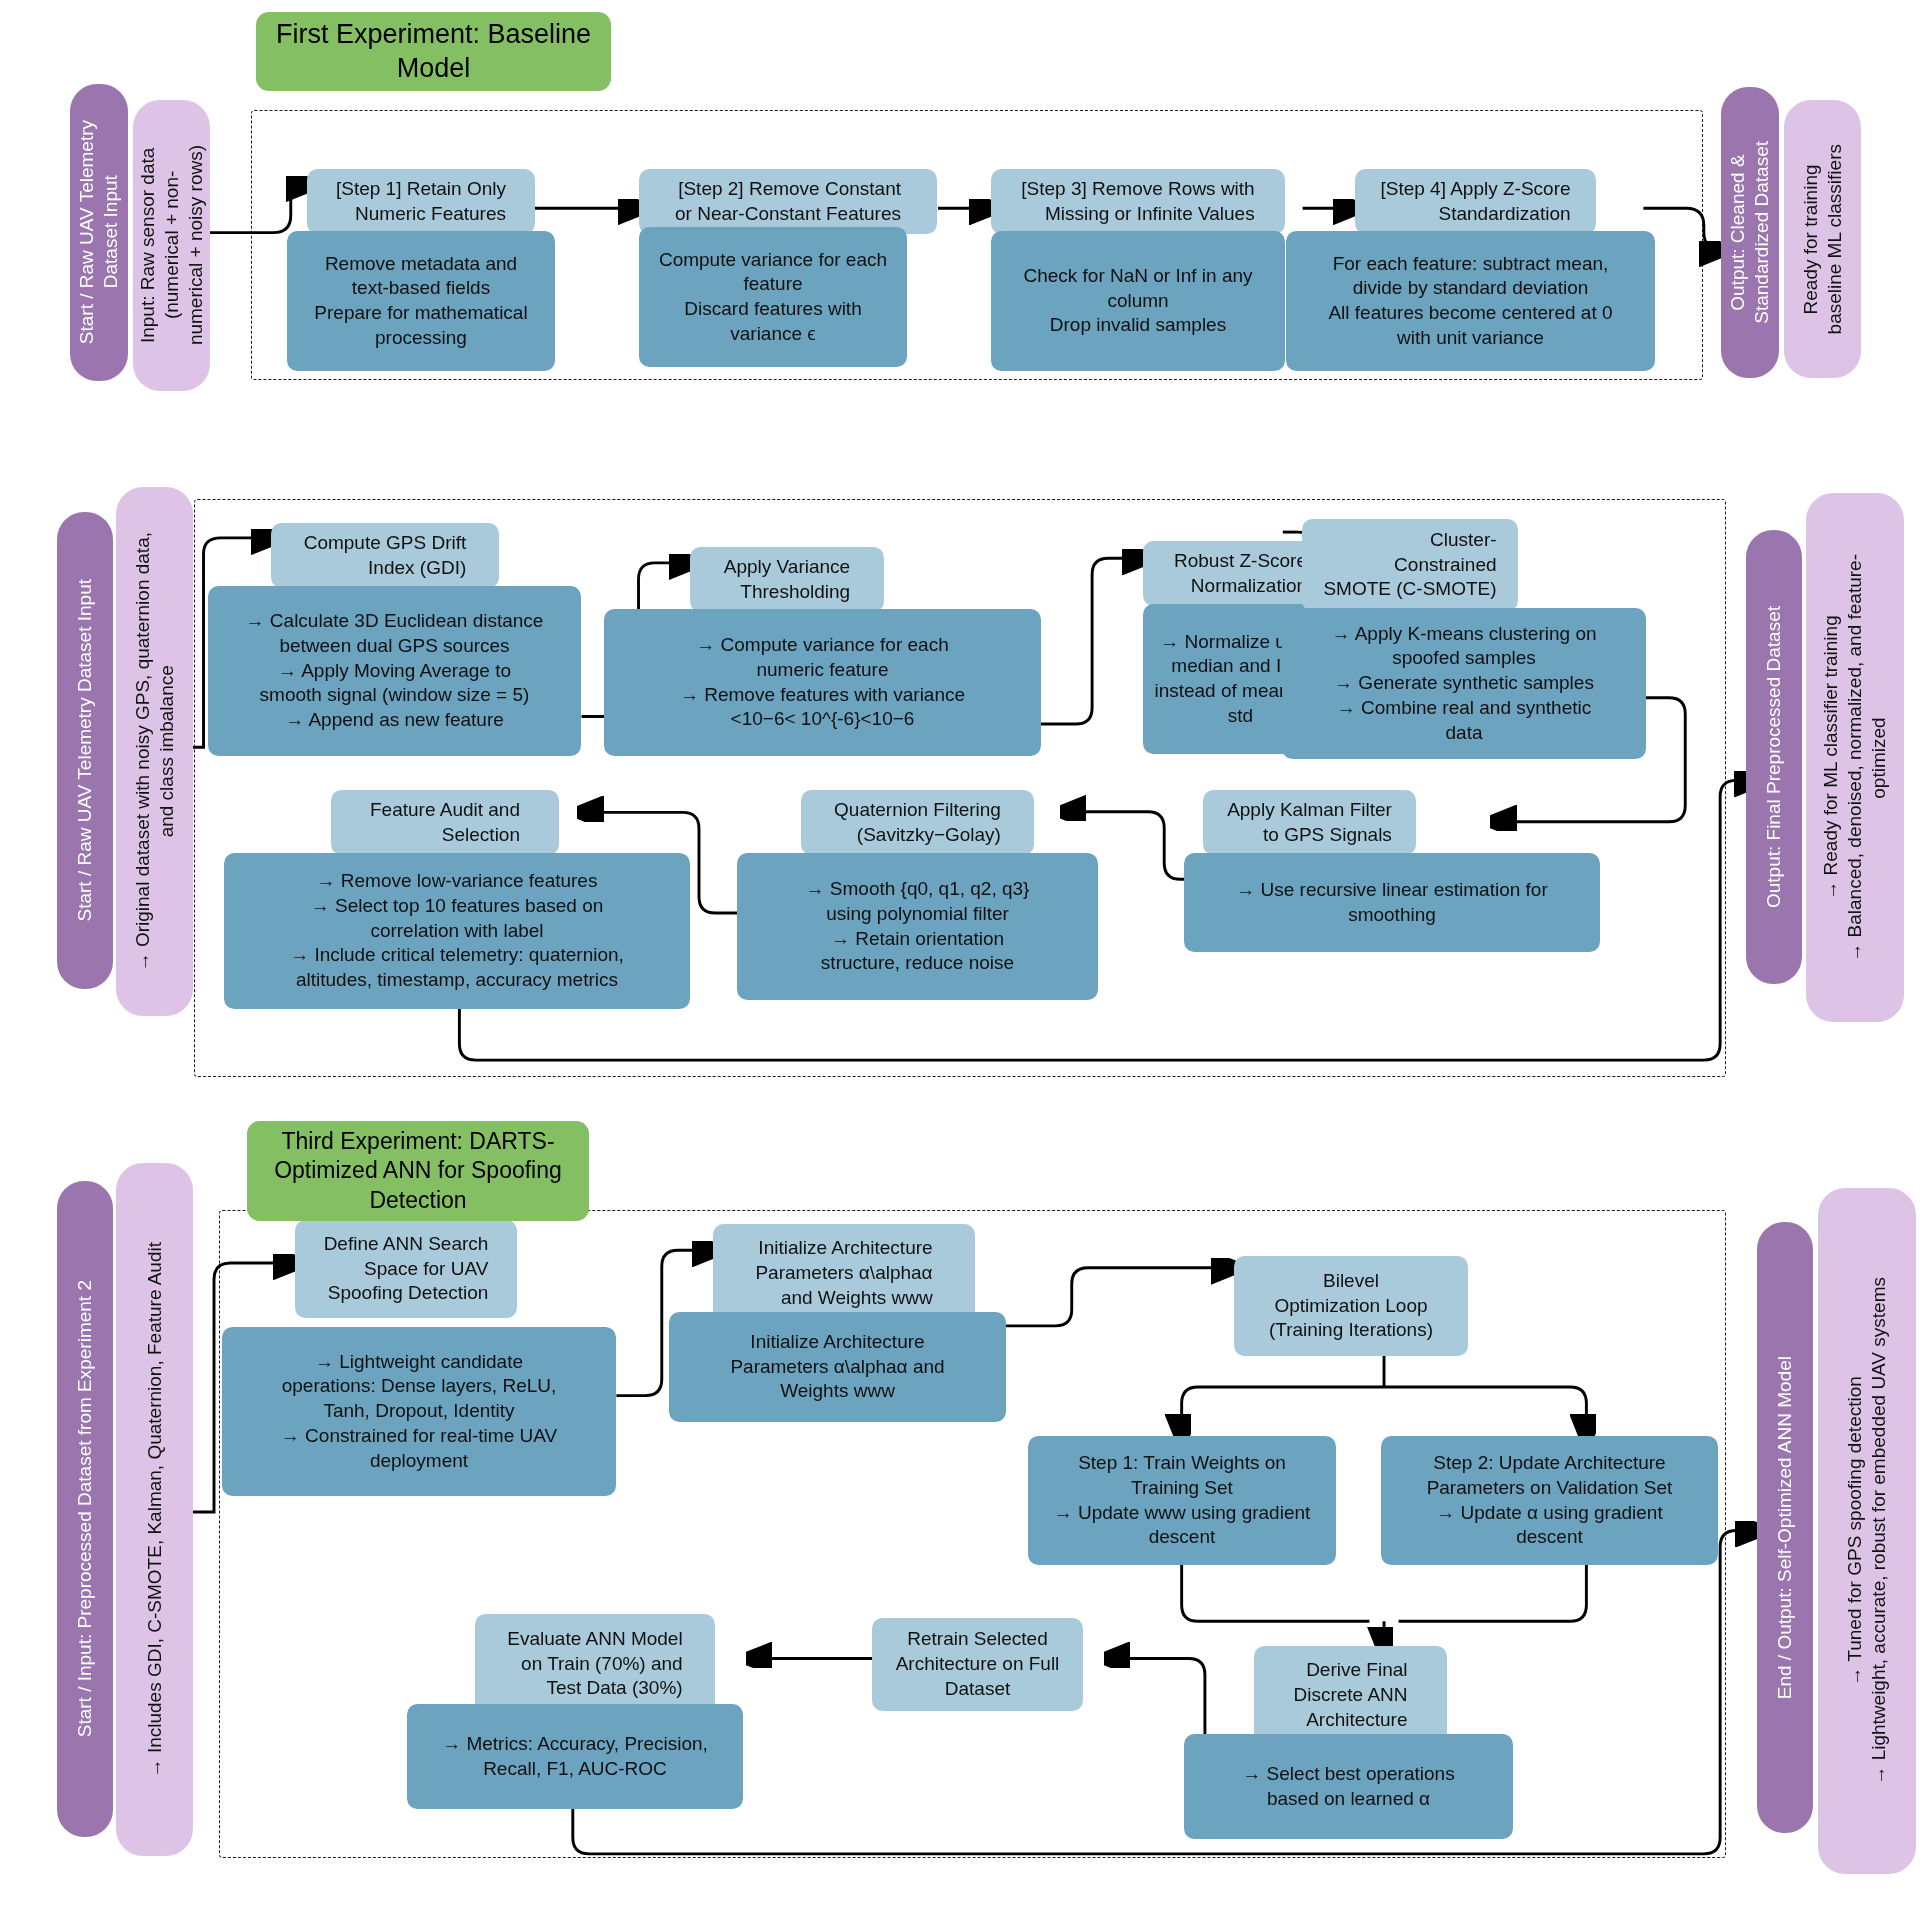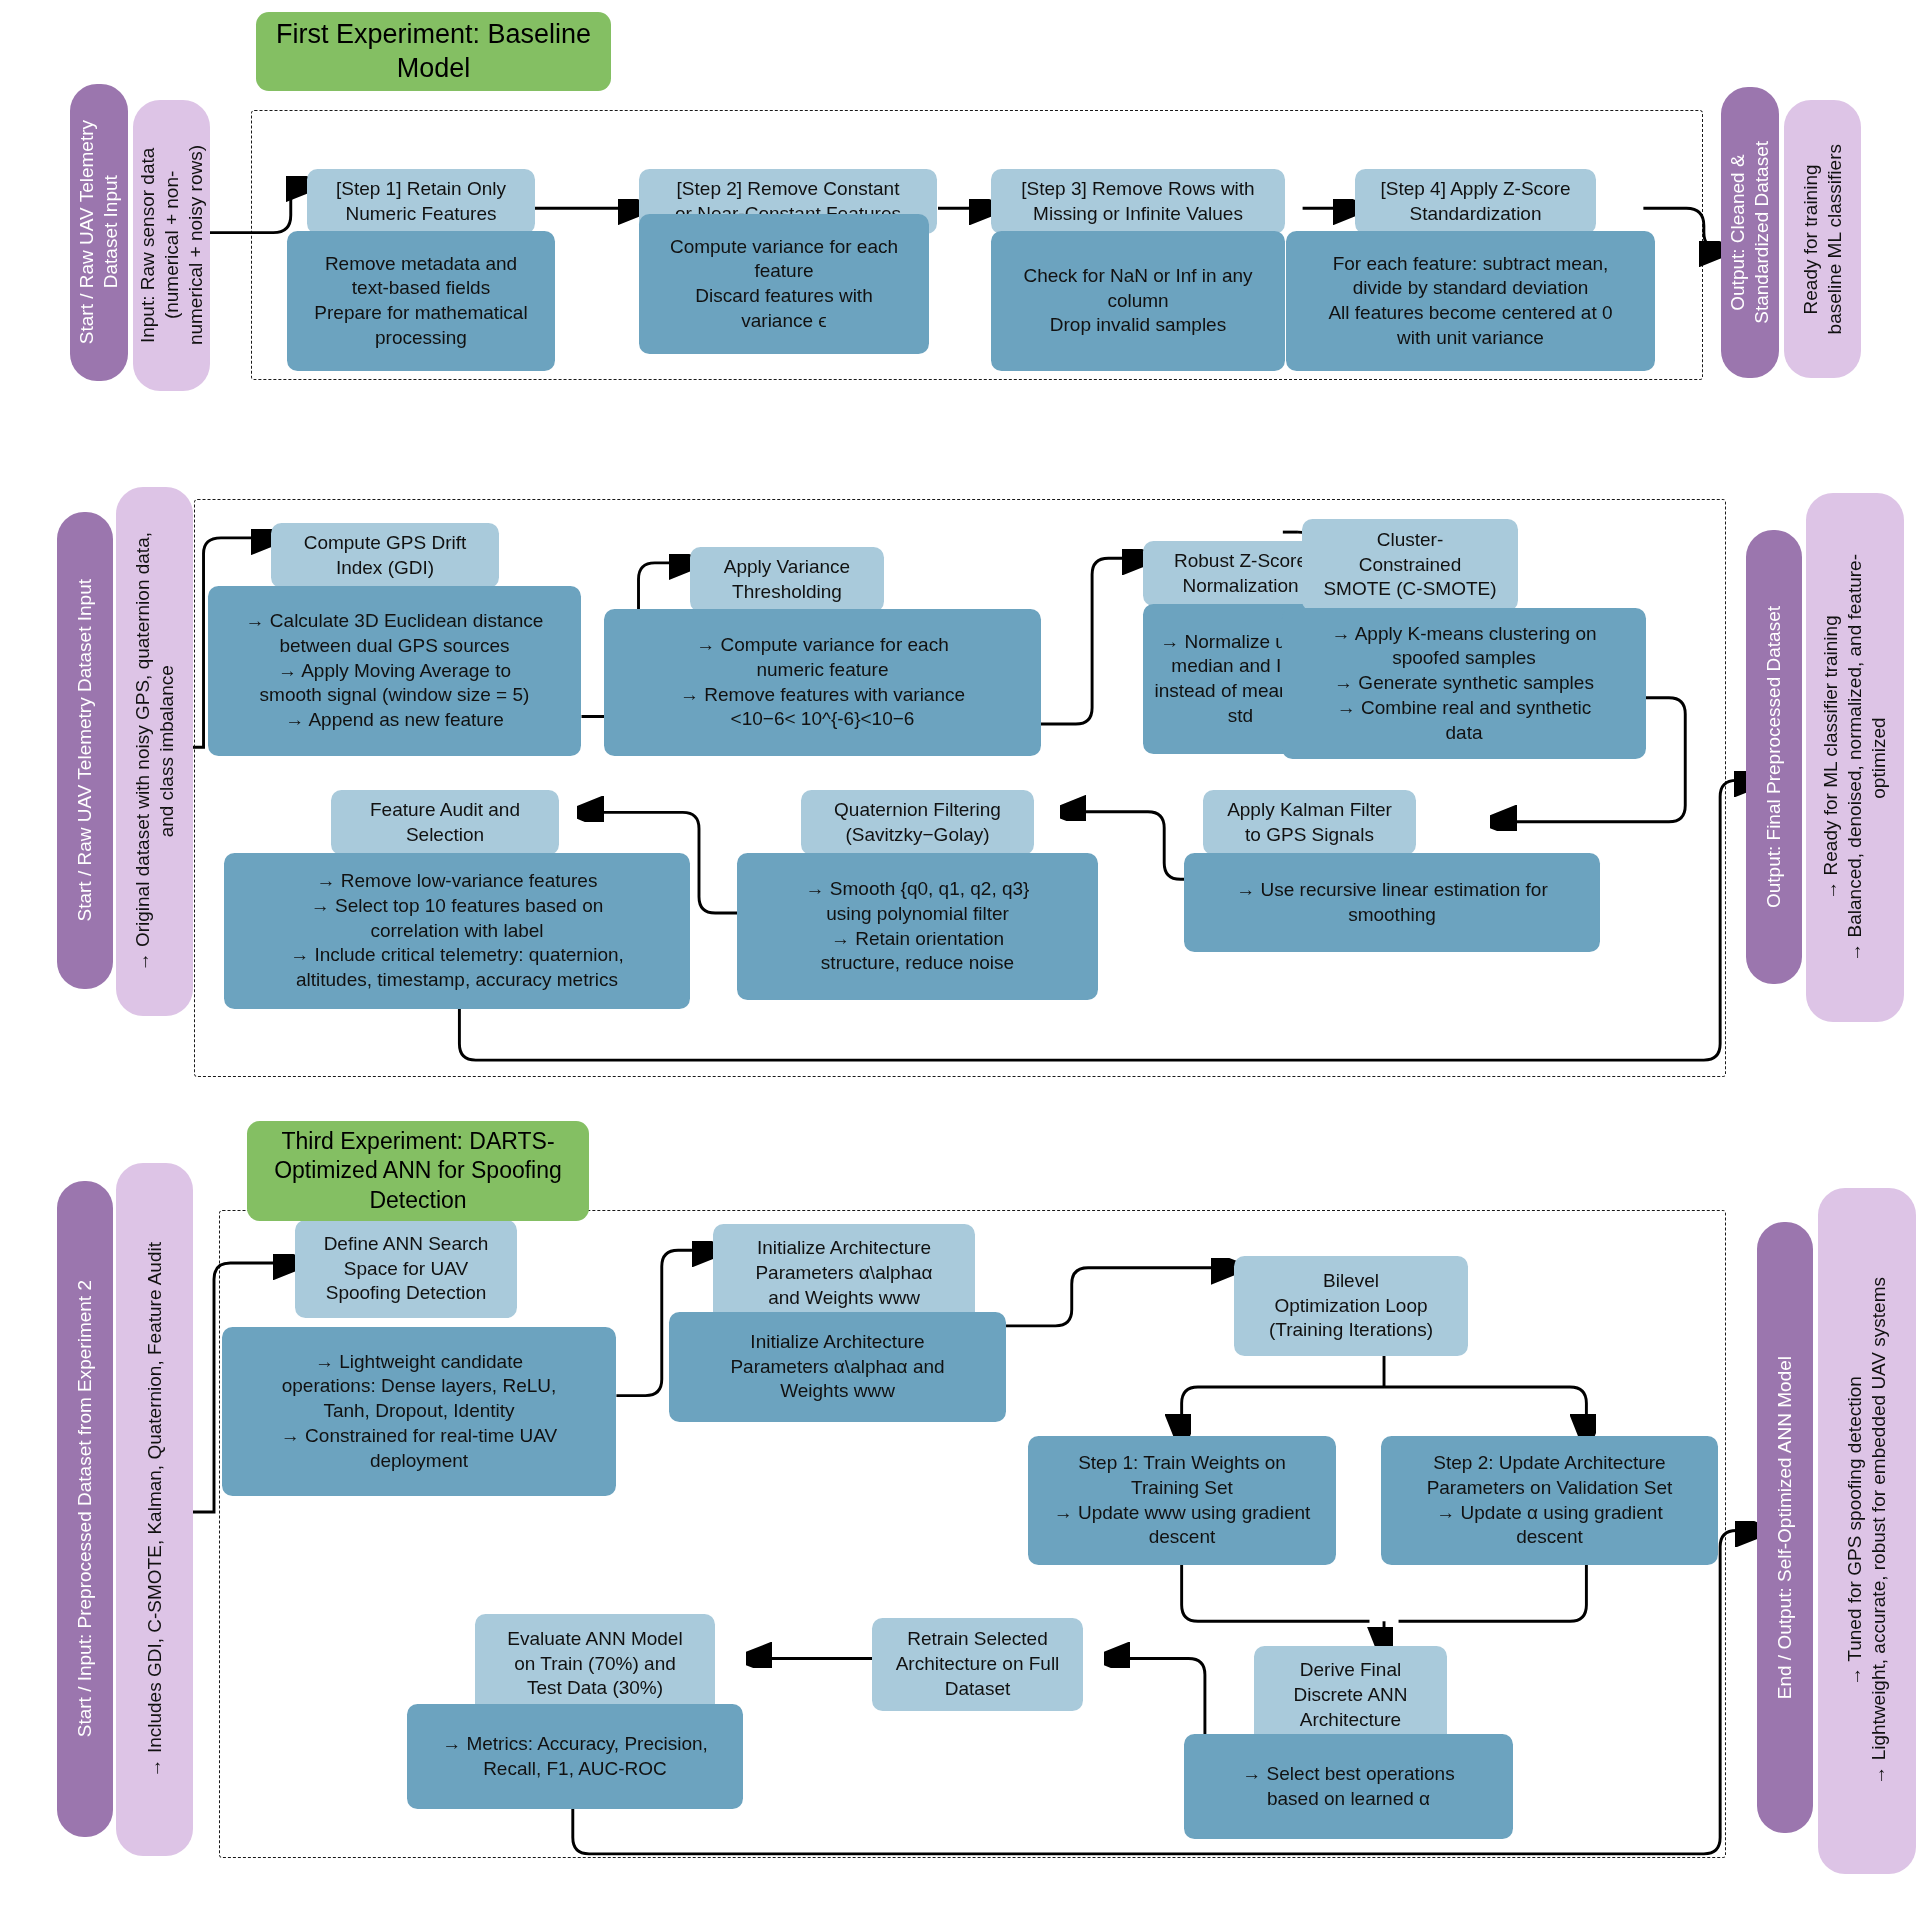--- a/index.html
+++ b/index.html
@@ -54,21 +54,21 @@
   }
   .vbar.dark{ background:#9b76ae; color:#fff; font-size:19px; z-index:4;}
   .vbar.light{ background:#ddc4e6; color:#111; font-size:19px; z-index:3;}
 
   .node{ position:absolute; z-index:5;}
   .node .head{
     position:absolute;
     background:#a9cadb;
     border-radius:10.5px;
     display:flex;align-items:center;justify-content:center;
-    text-align:center;
+    text-align:right;
     font-size:19px;line-height:1.3;
     box-sizing:border-box;padding:5.8px 7px;
     white-space:pre-line;
     z-index:1;
   }
   .node .body{
     position:absolute;
     background:#6ca3bf;
     border-radius:10.5px;
     display:flex;align-items:center;justify-content:center;
@@ -189,21 +189,21 @@
 Numeric Features</div>
     <div class="body" style="left:287px;top:231px;width:268px;height:140px;">Remove metadata and
 text-based fields
 Prepare for mathematical
 processing</div>
   </div>
 
   <div class="node">
     <div class="head" style="left:639px;top:169px;width:298px;height:65px;">[Step 2] Remove Constant
 or Near-Constant Features</div>
-    <div class="body" style="left:639px;top:214px;width:290px;height:140px;">Compute variance for each
+    <div class="body" style="left:639px;top:227px;width:268px;height:140px;">Compute variance for each
 feature
 Discard features with
 variance ϵ</div>
   </div>
 
   <div class="node">
     <div class="head" style="left:991px;top:169px;width:294px;height:65px;">[Step 3] Remove Rows with
 Missing or Infinite Values</div>
     <div class="body" style="left:991px;top:231px;width:294px;height:140px;">Check for NaN or Inf in any
 column

